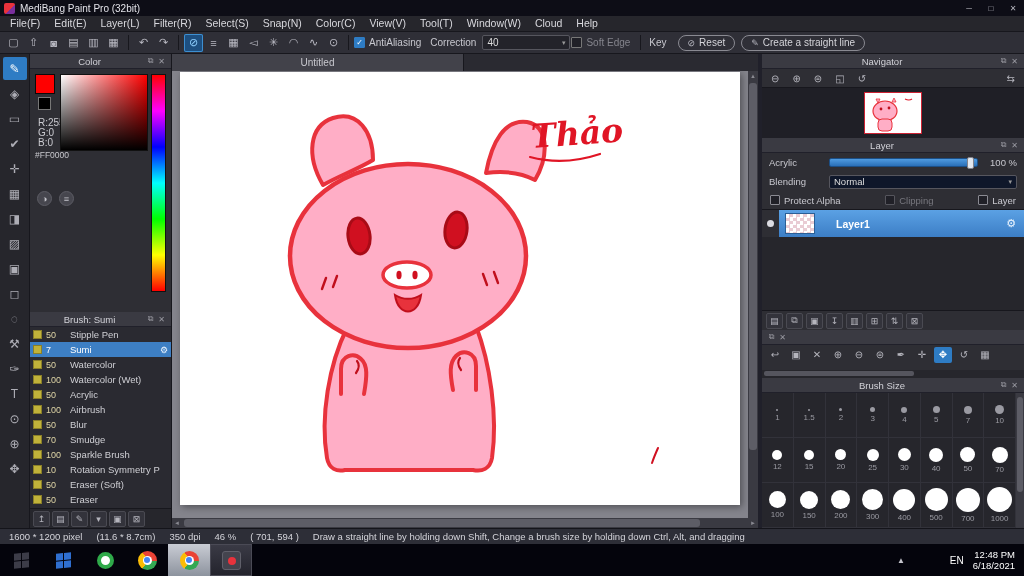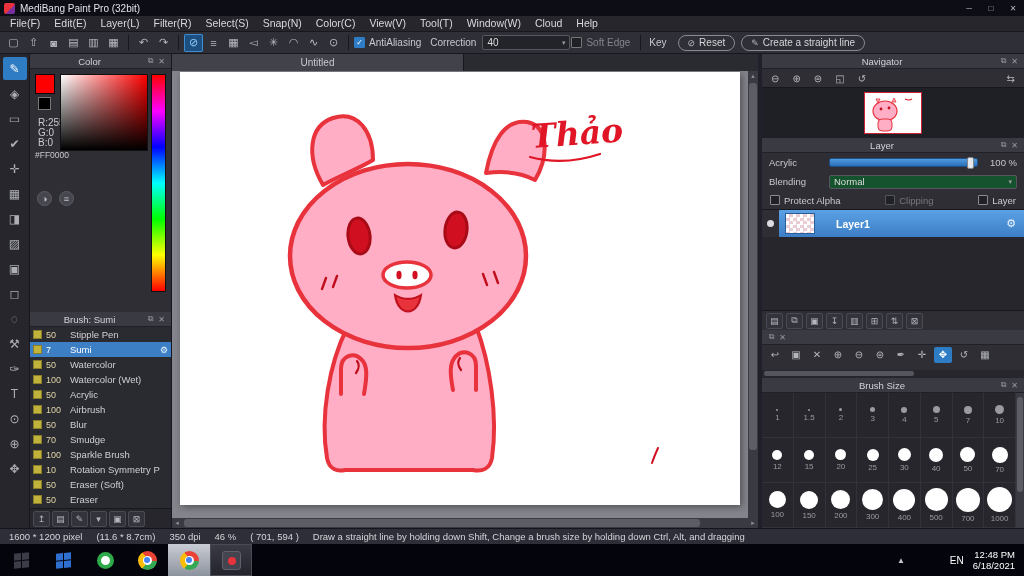--- a/index.html
+++ b/index.html
@@ -90,21 +90,21 @@
   .nav-view { flex:1; background:#1f1f26; border-top:1px solid #17171d; display:flex; align-items:center; justify-content:center; }
   .nav-thumb { width:58px; height:42px; background:#fff; border:1px solid #cc2233; }
   .nav-thumb svg { display:block; width:100%; height:100%; }
 
   .layer-panel { height:192px; display:flex; flex-direction:column; }
   .lp-row { height:19px; display:flex; align-items:center; gap:6px; padding:0 7px; font-size:9.5px; color:#c8c8cf; flex:none; }
   .lp-label { width:54px; flex:none; }
   .slider { flex:1; height:9px; border:1px solid #1c4f86; border-radius:2px; background:linear-gradient(#4f9be0,#2a6fb8); position:relative; }
   .slider-handle { position:absolute; right:3px; top:-2px; width:7px; height:12px; background:#e3e8ef; border:1px solid #82828a; border-radius:2px; }
   .lp-value { width:33px; text-align:right; flex:none; }
-  .lp-select { flex:1; height:14px; background:#14532d; border:1px solid #56565e; border-radius:2px; display:flex; align-items:center; padding:0 4px; font-size:9.5px; color:#ddd; }
+  .lp-select { flex:1; height:14px; background:#0f172a; border:1px solid #56565e; border-radius:2px; display:flex; align-items:center; padding:0 4px; font-size:9.5px; color:#ddd; }
   .lp-select .arrow { margin-left:auto; font-size:7px; color:#999; }
   .lp-checks { height:18px; display:flex; align-items:center; justify-content:space-between; padding:0 8px; flex:none; }
   .chk { display:flex; align-items:center; gap:4px; font-size:9.5px; color:#c8c8cf; }
   .chk .box { width:10px; height:10px; border:1px solid #8a8a92; background:#202027; border-radius:1px; }
   .chk.dim { color:#77777e; } .chk.dim .box { border-color:#55555c; }
   .layer-list { flex:1; background:#26262c; border-top:1px solid #17171d; }
   .layer-row { height:27px; display:flex; }
   .eye-cell { width:17px; background:#2e2e34; display:flex; align-items:center; justify-content:center; }
   .eye-dot { width:7px; height:7px; border-radius:50%; background:#dcdce2; }
   .layer-main { flex:1; background:linear-gradient(#5ba1e4,#3c7ec6); display:flex; align-items:center; gap:21px; padding:0 6px; }

